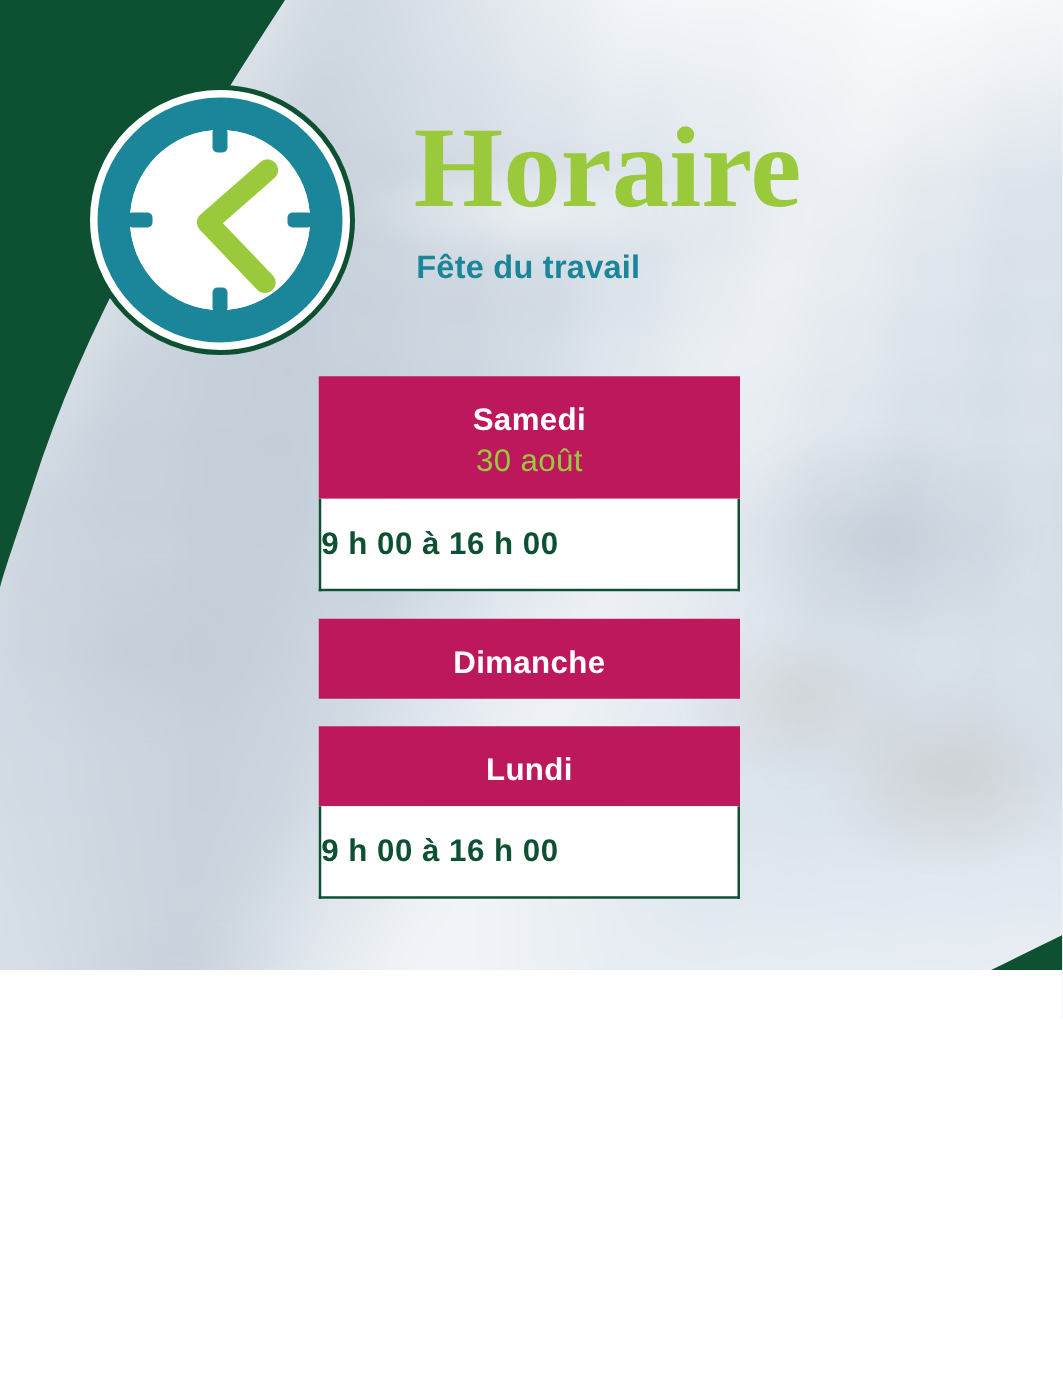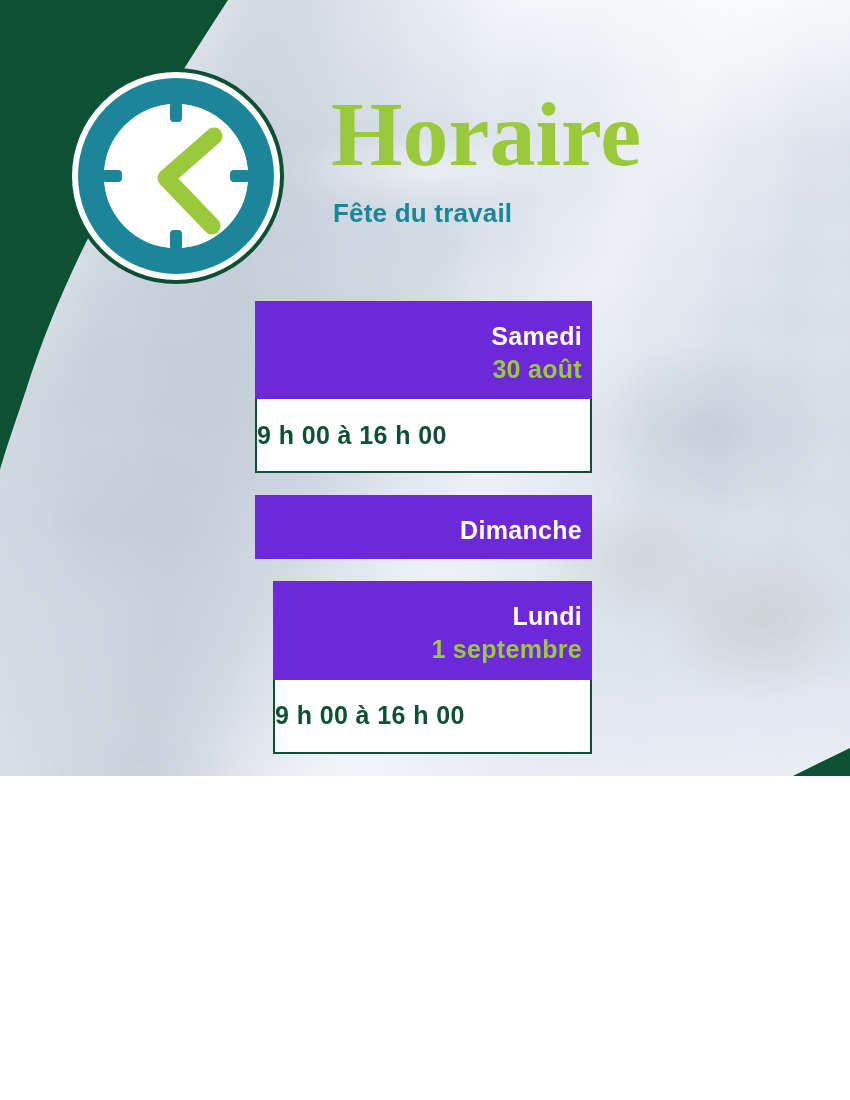--- a/index.html
+++ b/index.html
@@ -79,36 +79,36 @@
   }
 
   
   .cards {
     position: absolute;
     left: 255px;
     top: 301px;
     width: 337px;
   }
   .card { margin-bottom: 22px; }
-  .card:last-child { margin-bottom: 0; margin-left: 18px; }
+  .card:last-child { margin-bottom: 0; }
   .card-head {
-    background: #6d28d9;
+    background: #be185d;
     padding: 20px 10px 14px;
-    text-align: right;
+    text-align: center;
   }
   .card-day {
     font-size: 25px;
     font-weight: bold;
     color: #ffffff;
     line-height: 1.2;
     letter-spacing: 0.3px;
   }
   .card-date {
     font-size: 25px;
-    font-weight: bold;
+    font-weight: normal;
     color: #9ACA3C;
     line-height: 1.25;
     margin-top: 3px;
     letter-spacing: 0.3px;
   }
   .card-body {
     background: #ffffff;
     border: 2px solid #0D5032;
     border-top: none;
     height: 72px;
@@ -183,21 +183,20 @@
 
     <div class="card">
       <div class="card-head">
         <div class="card-day">Dimanche</div>
       </div>
     </div>
 
     <div class="card">
       <div class="card-head">
         <div class="card-day">Lundi</div>
-        <div class="card-date">1 septembre</div>
       </div>
       <div class="card-body">
         <div class="card-hours">9 h 00 à 16 h 00</div>
       </div>
     </div>
 
   </div>
 
   <svg class="butterfly" viewBox="0 0 222 200">
     <g>

